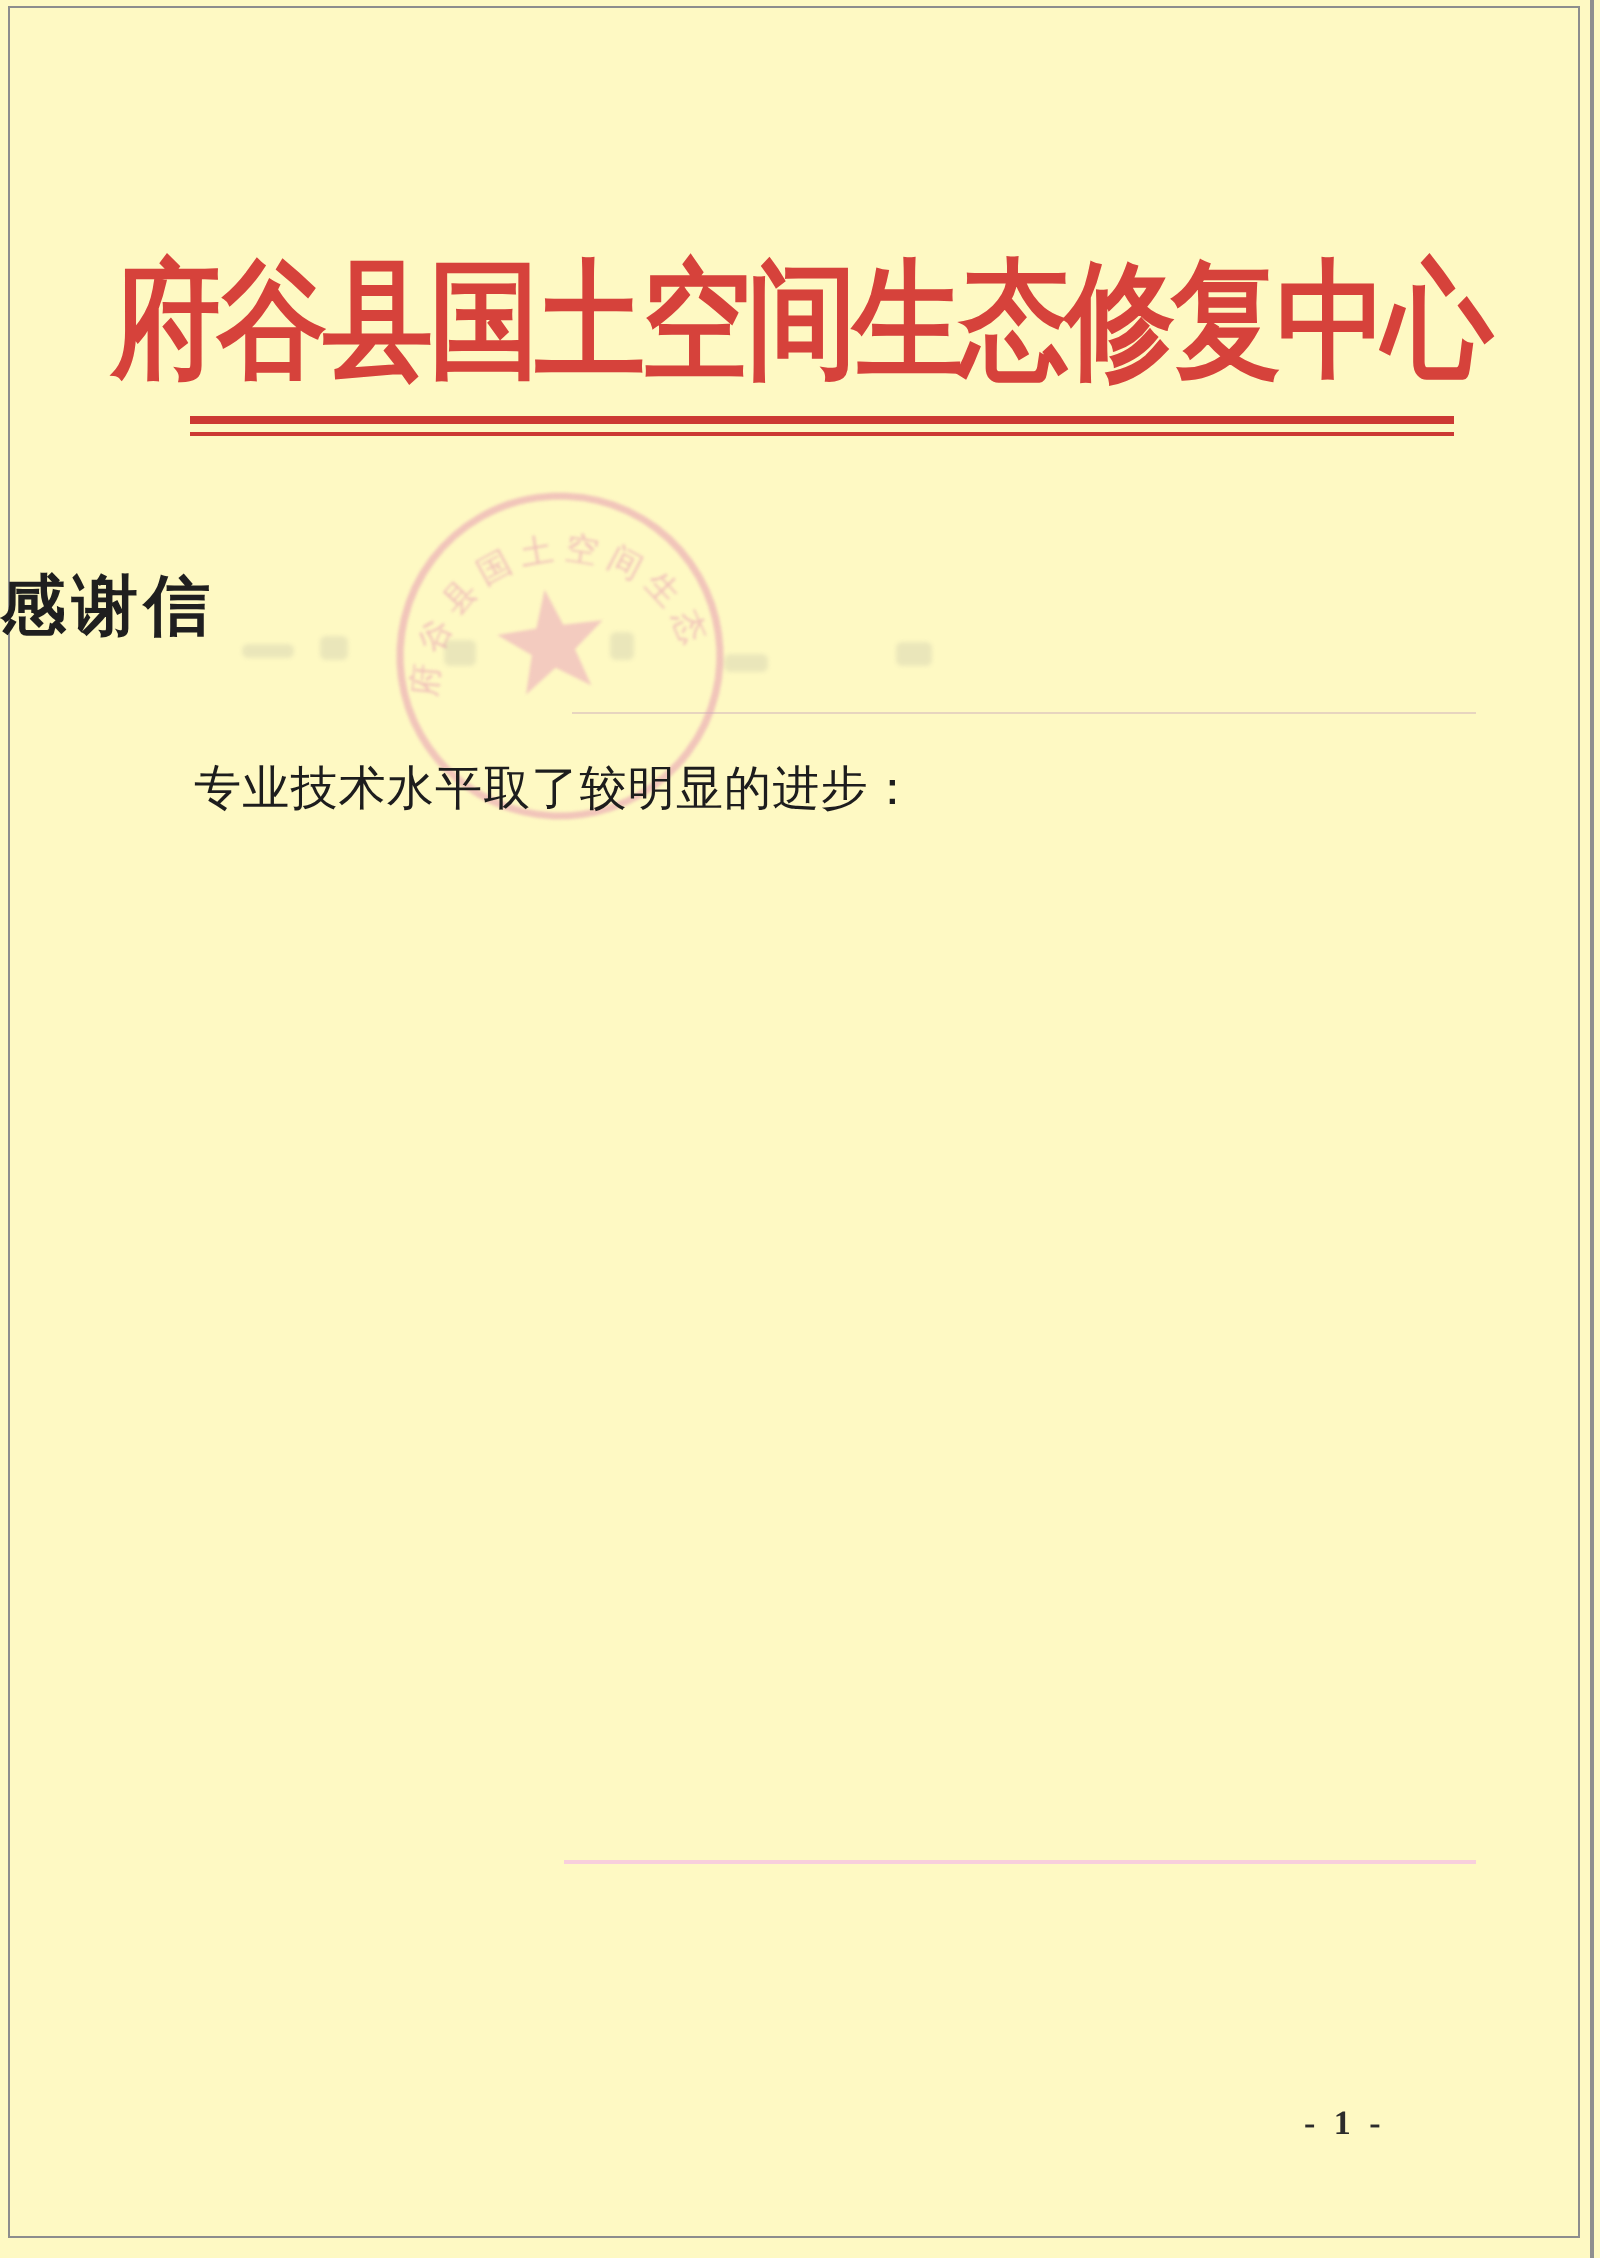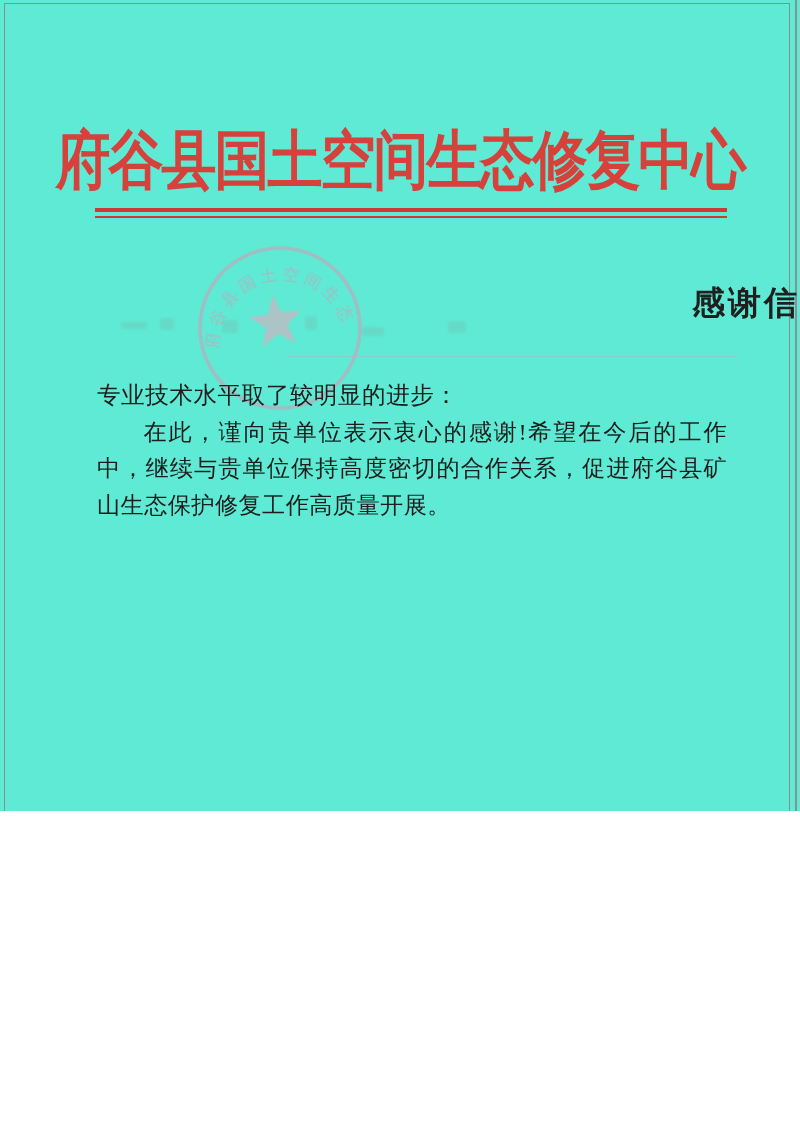--- a/index.html
+++ b/index.html
@@ -6,22 +6,22 @@
     --header-red:#d6423b;
     --rule-red:#cc3a33;
     --seal-pink:#e590b2;
     --body-ink:#1d1d1d;
   }
   *{margin:0;padding:0;box-sizing:border-box;}
   html,body{background:#ffffff;}
   body{font-family:"Liberation Serif","DejaVu Serif",serif;}
   .page{
     position:relative;
-    width:800px;height:811px;
-    background:#5eead4;
+    width:800px;height:1129px;
+    background:#fef9c3;
     overflow:hidden;
   }
   
   .page-frame{
     position:absolute;left:4px;top:3px;width:786px;height:1116px;
     border:1.5px solid #8d8d8d;
     pointer-events:none;
   }
   .edge-right{
     position:absolute;left:795px;top:0;width:2px;height:1129px;
@@ -49,21 +49,21 @@
   }
   
   .bleed{position:absolute;pointer-events:none;}
   .smudge{
     position:absolute;background:#8f8f8f;border-radius:3px;
     opacity:.17;filter:blur(1.1px);
   }
   
   .letter-title{
     position:absolute;top:281px;left:0;width:100%;
-    text-align:right;
+    text-align:left;
     font-size:33px;font-weight:700;
     color:#1f1f1f;letter-spacing:3px;
   }
   
   .body{
     position:absolute;top:377px;left:97px;width:630px;
     color:var(--body-ink);
     font-size:23.2px;line-height:36.6px;
     text-align:justify;
   }
@@ -119,21 +119,20 @@
     <span class="smudge" style="left:305px;top:316px;width:12px;height:14px;"></span>
     <span class="smudge" style="left:362px;top:327px;width:22px;height:9px;"></span>
     <span class="smudge" style="left:448px;top:321px;width:18px;height:12px;"></span>
   </div>
 
   <h2 class="letter-title">感谢信</h2>
 
   <main class="body">
     <p class="salutation">专业技术水平取了较明显的进步：</p>
     <div>
-        <p class="para">在此，谨向贵单位表示衷心的感谢!希望在今后的工作中，继续与贵单位保持高度密切的合作关系，促进府谷县矿山生态保护修复工作高质量开展。</p>
       </div>
   </main>
 
   <div class="artifact-line-1"></div>
   <div class="artifact-line-2"></div>
 
   <div class="page-number">- 1 -</div>
 
 </div>
 

